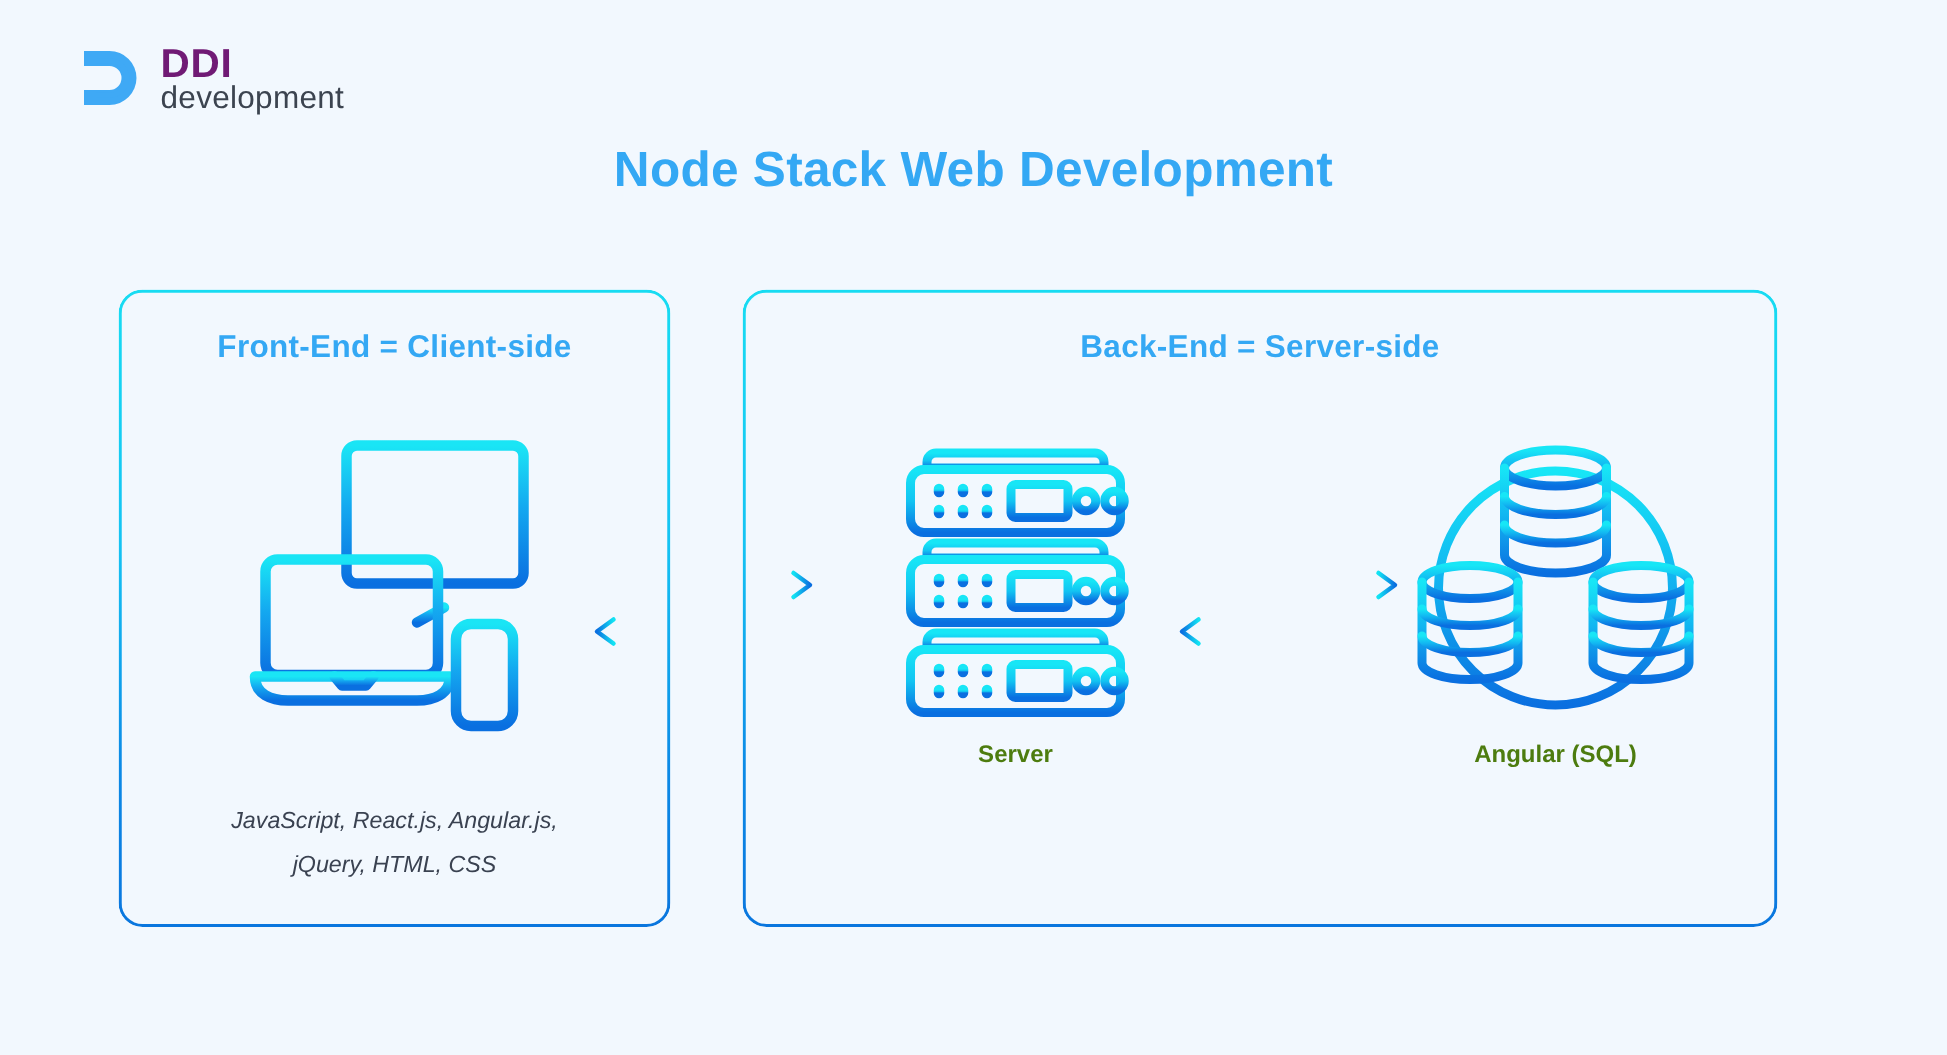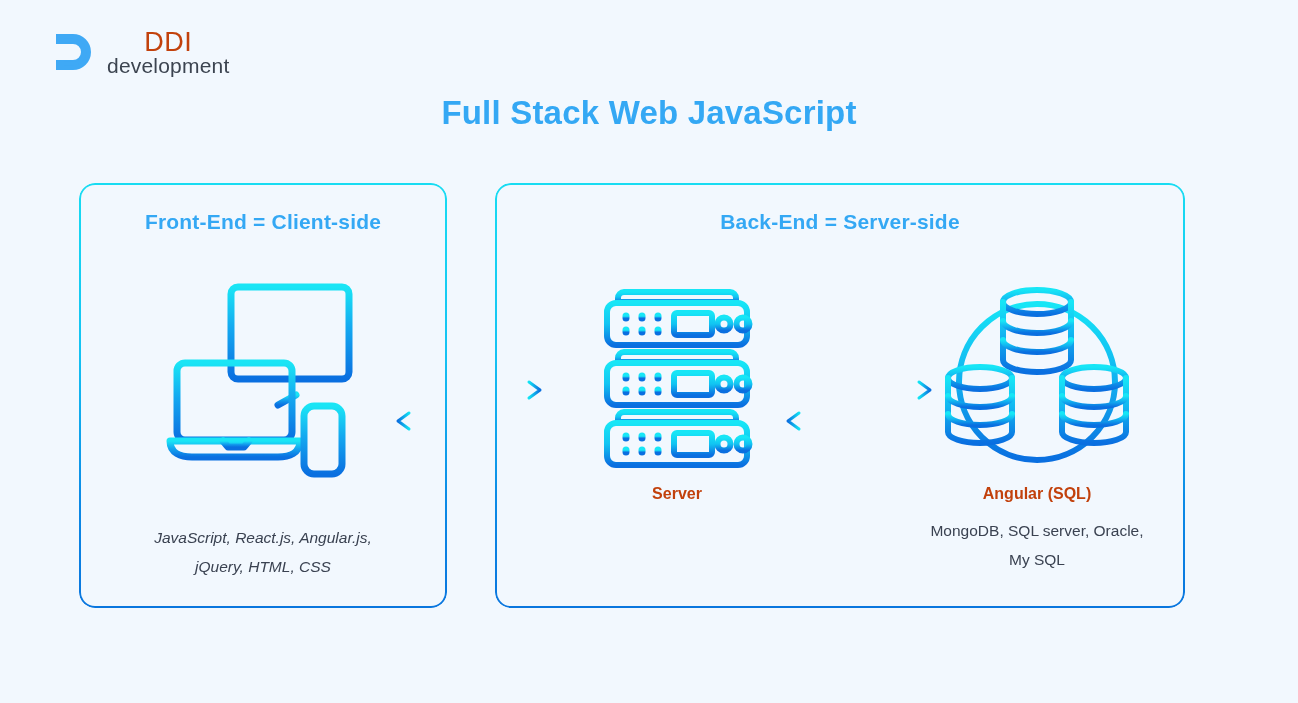--- a/index.html
+++ b/index.html
@@ -21,25 +21,24 @@
     left: 52px;
     top: 28px;
     display: flex;
     align-items: center;
     gap: 11px;
   }
   #logo-mark { width: 44px; height: 48px; display: block; }
   #logo-word { line-height: 1; }
   #logo-word .logo-ddi {
     font-size: 27px;
-    font-weight: normal;
-    color: #c2410c;
+    font-weight: bold;
+    color: #701a75;
     letter-spacing: 0.5px;
     display: block;
-    text-align: center;
   }
   #logo-word .logo-dev {
     font-size: 21px;
     color: #3c4450;
     display: block;
     margin-top: -1px;
     letter-spacing: 0.2px;
   }
 
   
@@ -51,21 +50,21 @@
     text-align: center;
     font-size: 33px;
     font-weight: bold;
     color: #34a8f4;
     letter-spacing: 0.2px;
   }
 
   
   .panel {
     position: absolute;
-    top: 183px;
+    top: 193px;
     height: 425px;
     border-radius: 16px;
     box-sizing: border-box;
     background: transparent;
   }
   .panel-border {
     position: absolute;
     inset: 0;
     border-radius: 16px;
     padding: 2px;
@@ -103,21 +102,21 @@
 
   .col-art {
     height: 210px;
     display: flex;
     align-items: center;
     justify-content: center;
   }
   .col-label {
     font-size: 16px;
     font-weight: bold;
-    color: #c2410c;
+    color: #4d7c0f;
     margin-top: 2px;
   }
   .col-tech {
     font-size: 15.5px;
     color: #3a4251;
     line-height: 29px;
     margin-top: 13px;
     white-space: pre-line;
   }
   #col-client .col-tech { margin-top: 40px; font-style: italic; }
@@ -141,21 +140,21 @@
       <path d="M4 6 L21 6 A18 18 0 0 1 21 42 L4 42 L4 32 L21 32 A8 8 0 0 0 21 16 L4 16 Z" fill="#3fa9f5"></path>
       <path d="M12 12.5 L21 12.5 A11.5 11.5 0 0 1 21 35.5 L12 35.5" fill="none" stroke="#3fa9f5" stroke-width="3.4"></path>
     </svg>
   </span>
   <span id="logo-word">
     <span class="logo-ddi">DDI</span>
     <span class="logo-dev">development</span>
   </span>
 </div>
 
-<div id="page-title">Full Stack Web JavaScript</div>
+<div id="page-title">Node Stack Web Development</div>
 
 <div class="panel" id="panel-frontend">
   <div class="panel-border"></div>
 
   <div class="panel-heading">Front-End = Client-side</div>
 
   <div class="col" id="col-client">
     <div class="col-art">
       <svg width="190" height="200" viewBox="0 0 190 200" aria-hidden="true">
         <defs>
@@ -262,22 +261,20 @@
           <path d="M6 132 A32 11 0 0 0 70 132"></path>
 
           <ellipse cx="152" cy="96" rx="32" ry="11"></ellipse>
           <path d="M120 96 L120 150 A32 11 0 0 0 184 150 L184 96"></path>
           <path d="M120 114 A32 11 0 0 0 184 114"></path>
           <path d="M120 132 A32 11 0 0 0 184 132"></path>
         </g>
       </svg>
     </div>
     <div class="col-label">Angular (SQL)</div>
-    <div class="col-tech">MongoDB, SQL server, Oracle,
-My SQL</div>
   </div>
 </div>
 
 <div class="arrow-group" id="arrows-left">
   <svg width="158" height="55" viewBox="0 0 158 55" aria-hidden="true">
     <defs>
       <linearGradient id="gArrR1" x1="0" y1="0" x2="1" y2="0">
         <stop offset="0%" stop-color="#12e3f3"></stop>
         <stop offset="100%" stop-color="#0a6fe0"></stop>
       </linearGradient>

